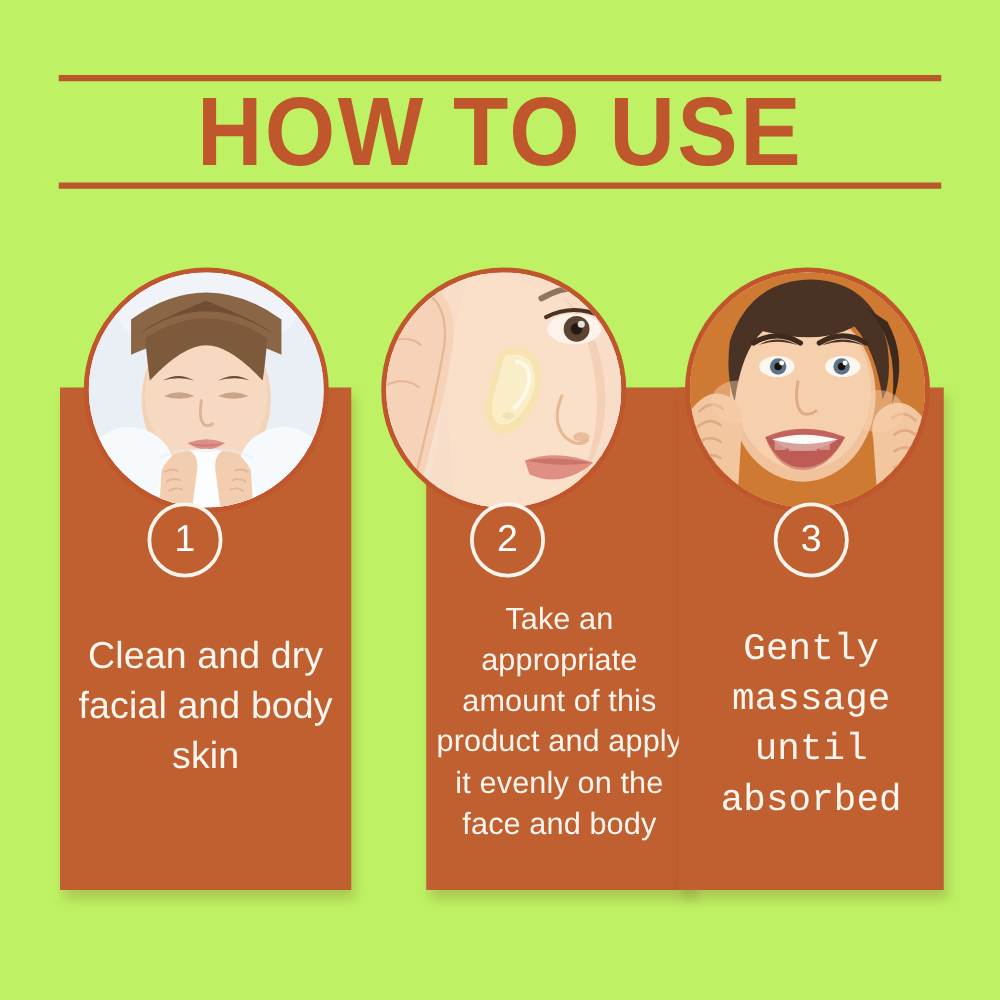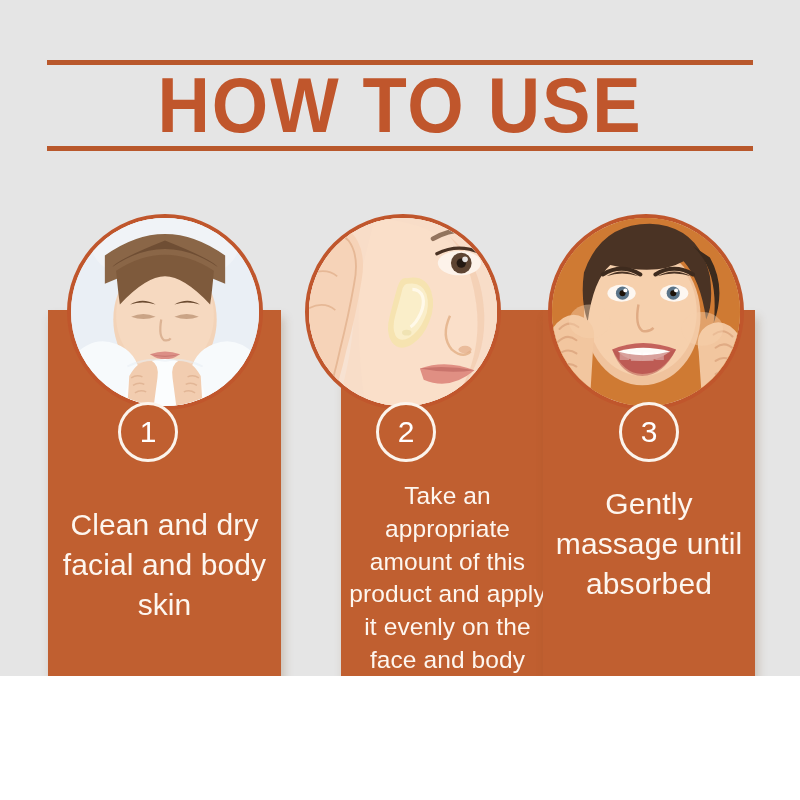--- a/index.html
+++ b/index.html
@@ -8,22 +8,22 @@
   }
   body {
     width: 800px;
     height: 800px;
     overflow: hidden;
     font-family: "Liberation Sans", sans-serif;
   }
   #poster {
     position: relative;
     width: 800px;
-    height: 676px;
-    background: #e5e5e5;
+    height: 800px;
+    background: #bef264;
     overflow: hidden;
   }
 
   
   #header {
     position: absolute;
     left: 47px;
     top: 56px;
     width: 706px;
     height: 100px;
@@ -80,21 +80,21 @@
     right: 6px;
     text-align: center;
     color: #fdf6ef;
     font-size: 30px;
     line-height: 1.34;
     font-weight: 400;
     letter-spacing: 0.1px;
   }
   .card.c0 .card-text { top: 195px; }
   .card.c1 .card-text { top: 170px; font-size: 24.5px; }
-  .card.c2 .card-text { top: 174px; }
+  .card.c2 .card-text { top: 190px; font-family: Liberation Mono, monospace; }
 
   
   .photo {
     position: absolute;
     border-radius: 50%;
     border: 4px solid #c0562c;
     overflow: hidden;
     box-sizing: border-box;
     background: #eef2f6;
   }

